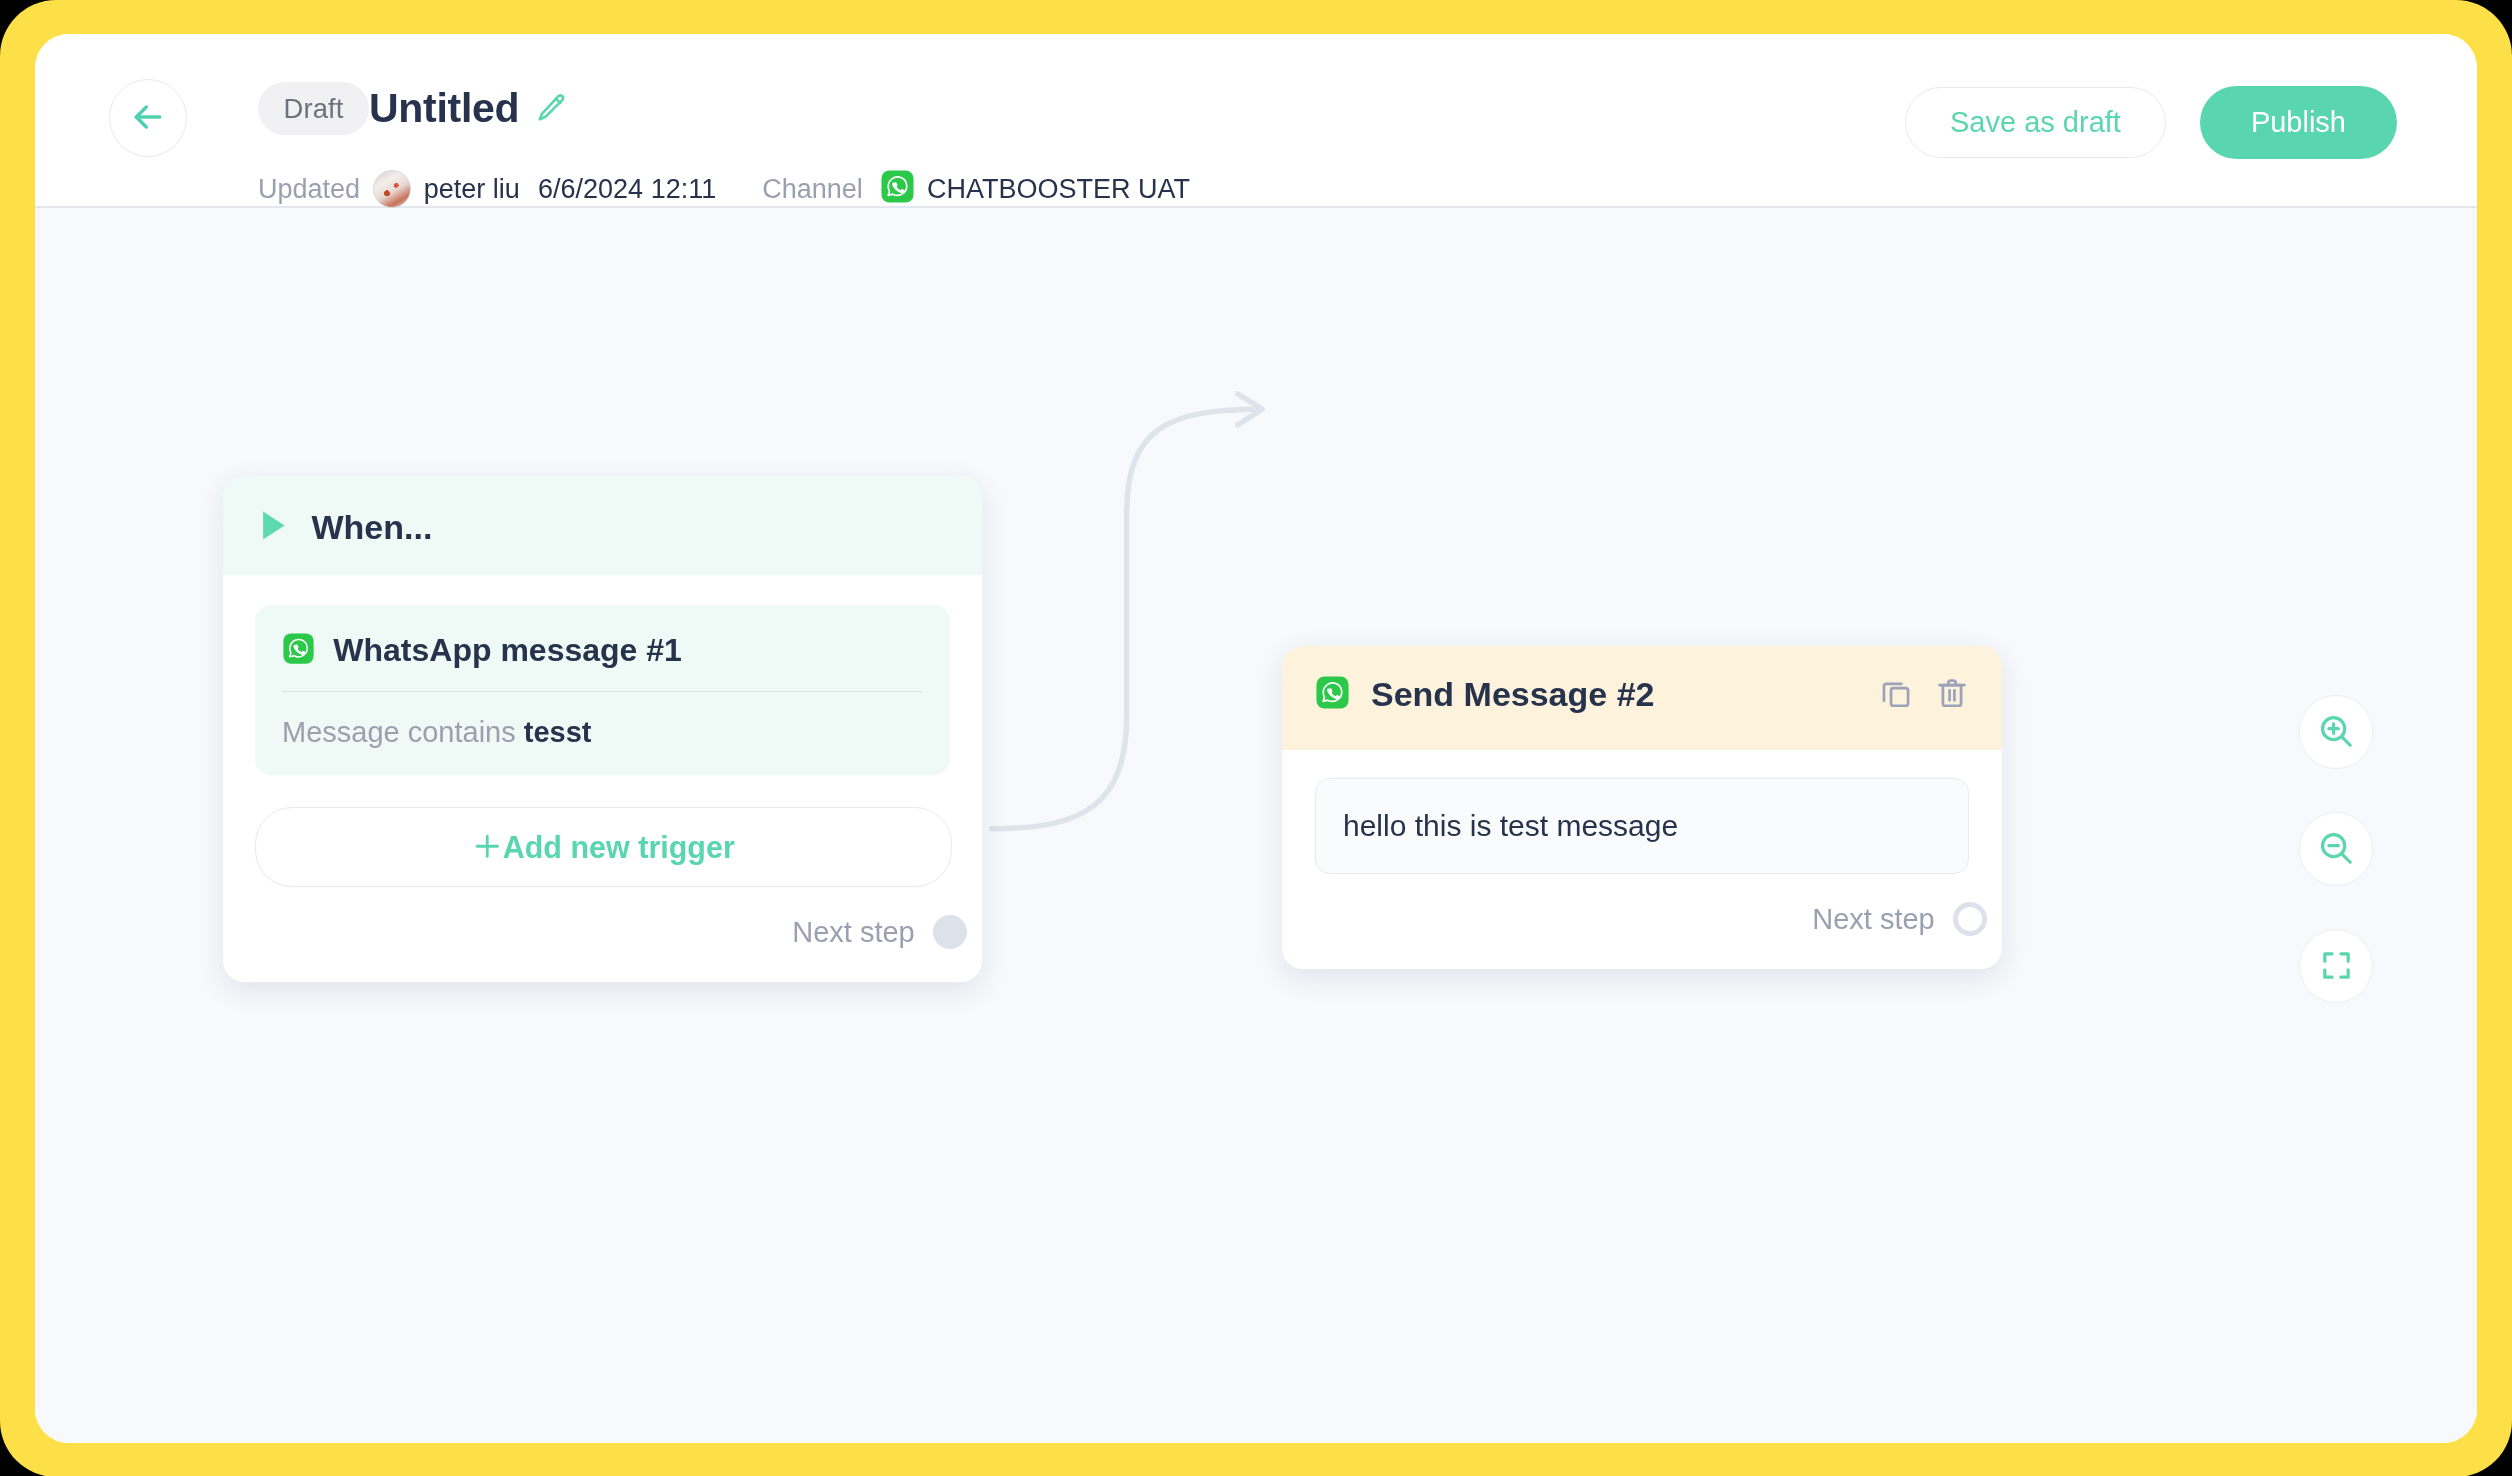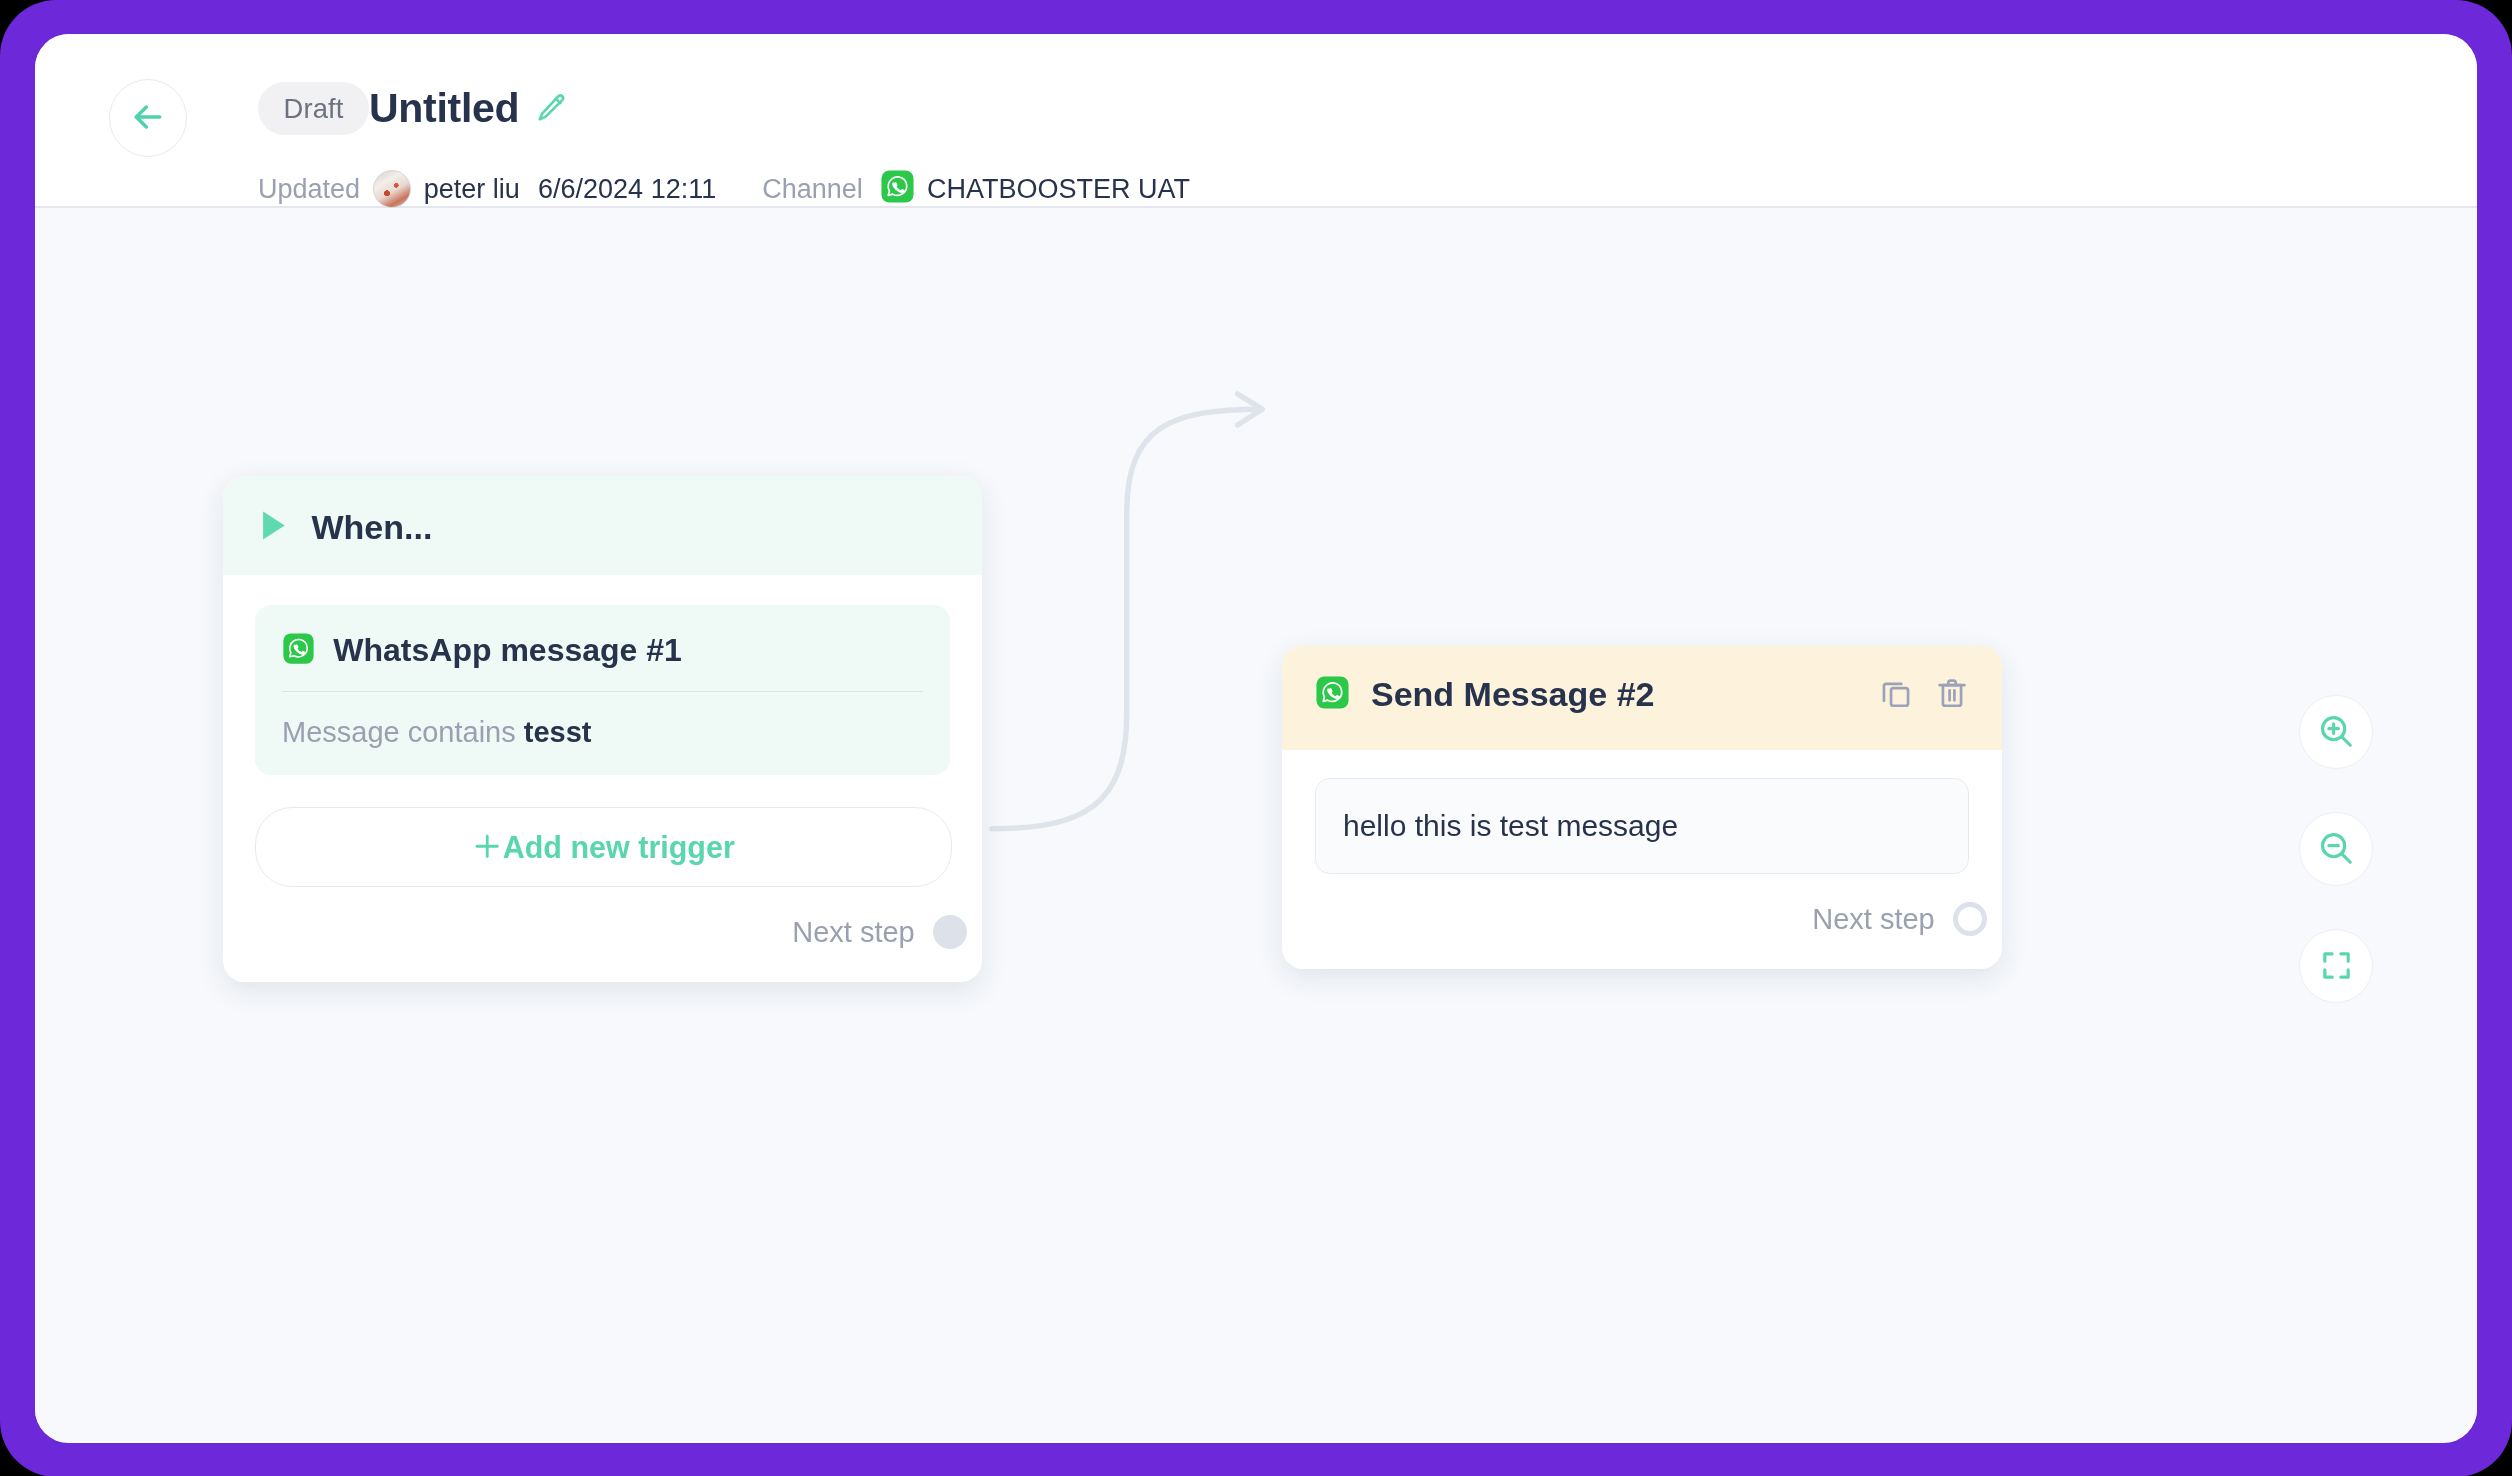--- a/index.html
+++ b/index.html
@@ -13,21 +13,21 @@
     font-family: "Liberation Sans", sans-serif;
     overflow: hidden;
   }
 
   
   #device-frame {
     position: absolute;
     left: 0; top: 0;
     width: 2512px;
     height: 1477px;
-    background: #6d28d9;
+    background: #fde047;
     border-radius: 56px;
   }
 
   
   #app-page {
     position: absolute;
     left: 35px;
     top: 34px;
     width: 2442px;
     height: 1409px;
@@ -392,20 +392,24 @@
             <svg width="35" height="35" viewBox="0 0 48 48">
               <rect x="2" y="2" width="44" height="44" rx="11" fill="#2BC84A"></rect>
               <path d="M33.4 14.6a13 13 0 0 0-20.5 15.6l-1.6 5.9 6.1-1.6a13 13 0 0 0 19.3-11.3 12.9 12.9 0 0 0-3.3-8.6z" fill="none" stroke="#ffffff" stroke-width="2.3" stroke-linejoin="round"></path>
               <path d="M19.6 19.2c.4-.9.8-.9 1.2-.9h.9c.3 0 .7 0 1 .8l1.2 2.8c.1.3.2.6 0 .9l-.7.9c-.2.3-.5.6-.2 1.1a9.6 9.6 0 0 0 4.6 4c.5.2.8.2 1.1-.1l1-1.1c.3-.3.6-.2.9-.1l2.6 1.3c.5.2.8.4.9.6.1.3 0 1.3-.4 2.1s-1.6 1.4-2.6 1.5c-1.3.1-2.4.1-5.6-1.3a18.5 18.5 0 0 1-7.4-7c-.6-1-1.3-2.4-1.3-3.8s.6-2.1 1-2.6z" fill="#ffffff"></path>
             </svg>
           </span>
           <span id="channel-name">CHATBOOSTER UAT</span>
         </span>
       </div>
 
+      <div id="header-actions">
+        <button id="save-draft-button">Save as draft</button>
+        <button id="publish-button">Publish</button>
+      </div>
     </div>
 
     <div id="flow-canvas">
 
       <svg id="connector-svg" viewBox="0 0 4004 2024" preserveAspectRatio="none">
         <path d="M1569 1018 C 1720 1018, 1790 980, 1790 830
                  L 1790 500 C 1790 360, 1860 330, 2010 330" fill="none" stroke="#DFE4EC" stroke-width="9" stroke-linecap="round"></path>
         <polyline points="1972 305 2012 330 1972 356" fill="none" stroke="#DFE4EC" stroke-width="9" stroke-linecap="round" stroke-linejoin="round"></polyline>
       </svg>
 

